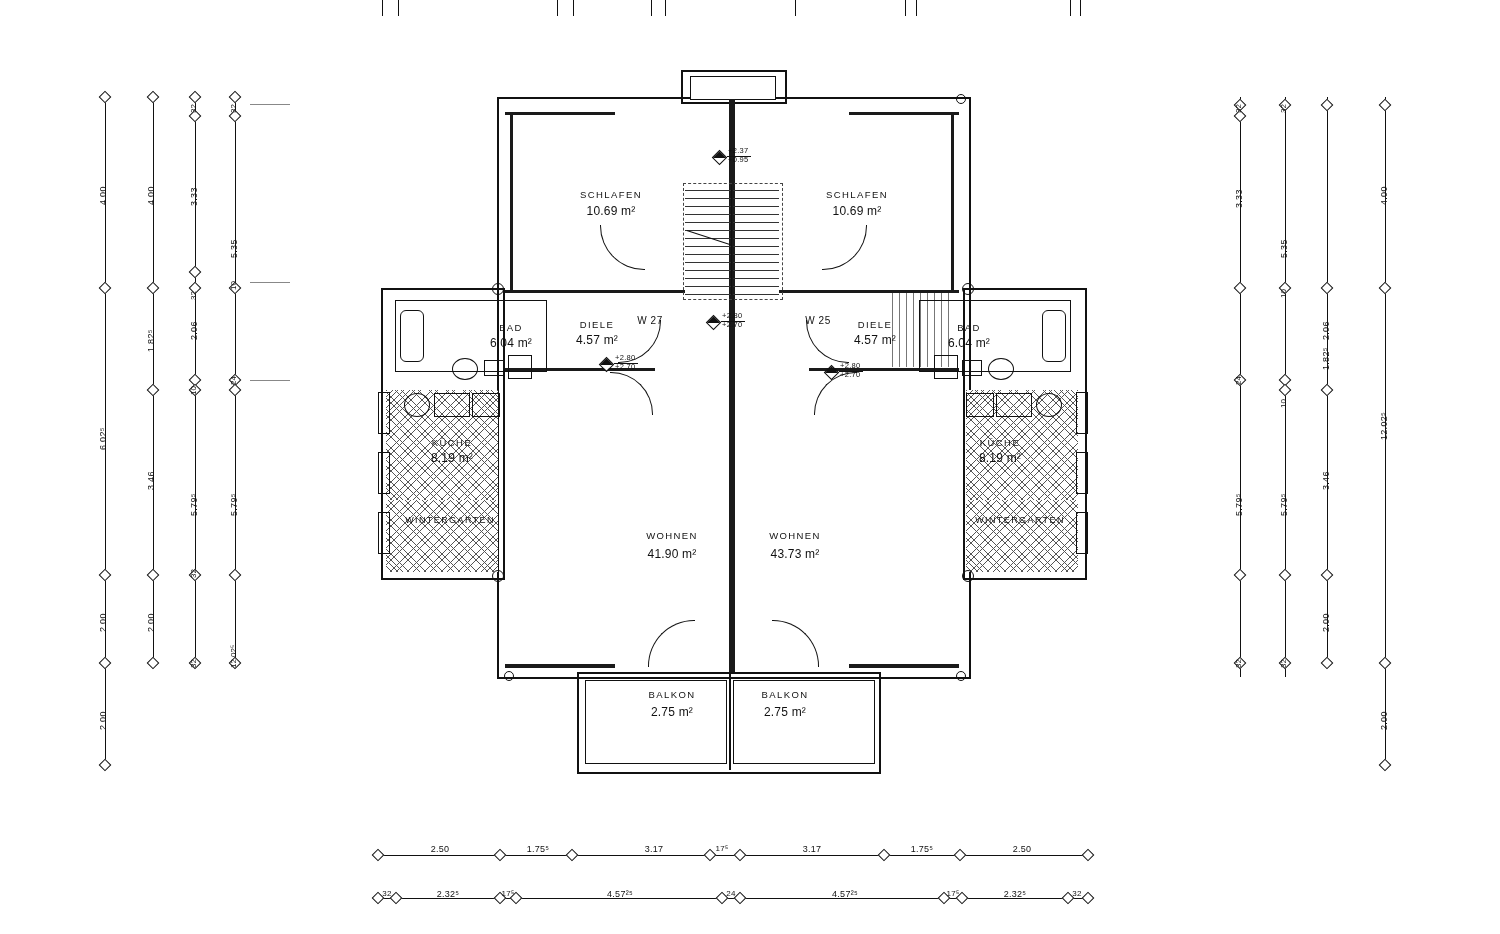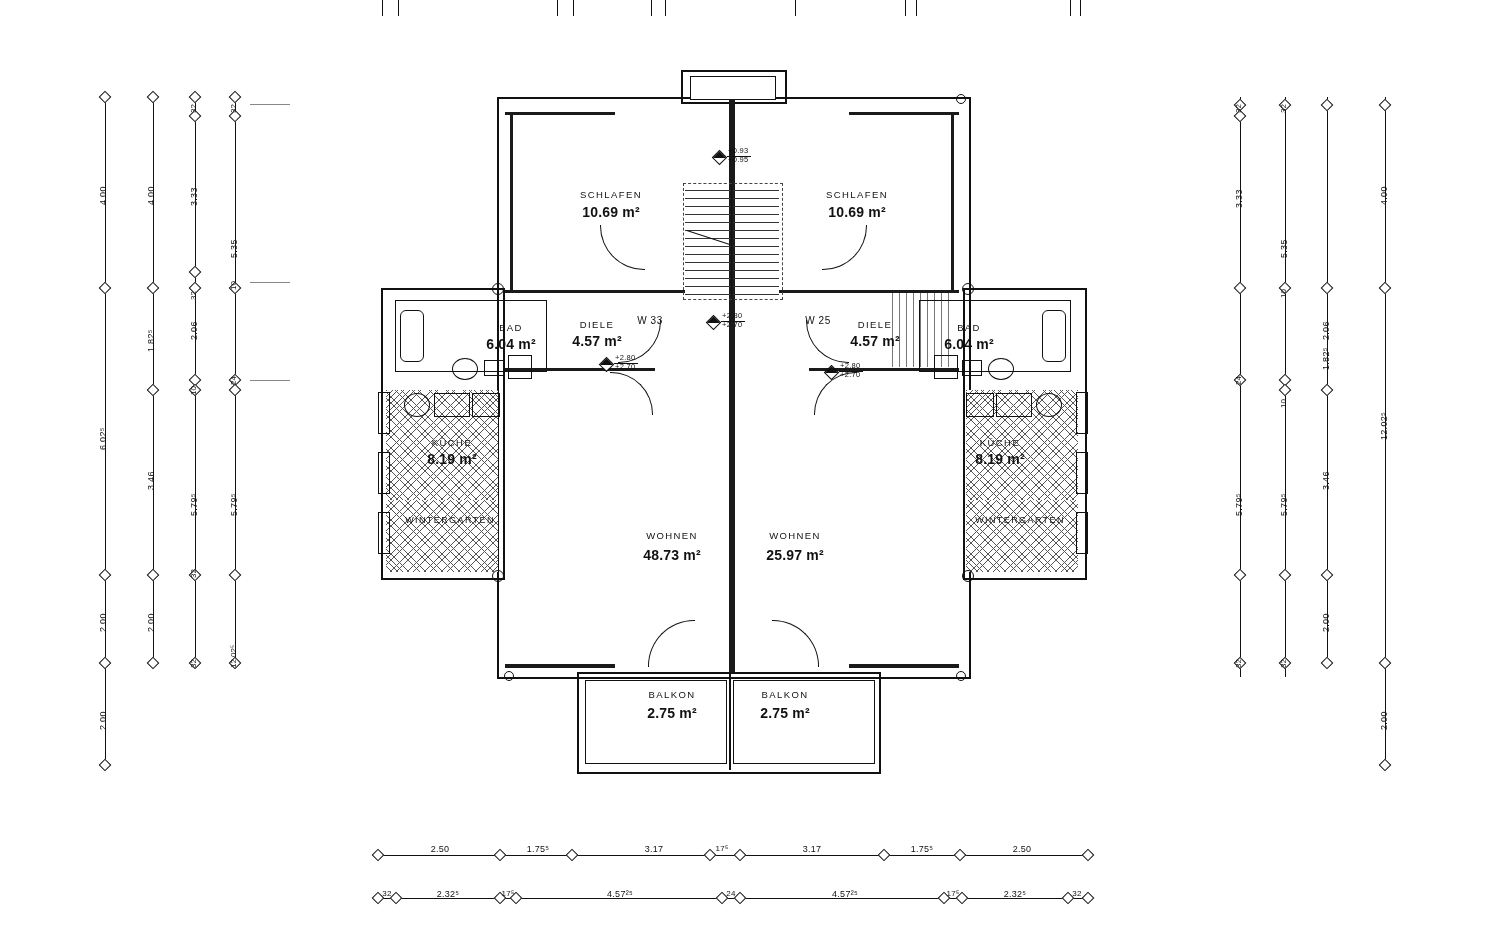--- a/index.html
+++ b/index.html
@@ -5,21 +5,21 @@
   html,body{margin:0;padding:0;background:#fff;}
   body{width:1500px;height:934px;overflow:hidden;font-family:"Liberation Sans",sans-serif;color:#111;}
   #stage{position:relative;width:1500px;height:934px;}
 
   .abs{position:absolute;}
   .txt{font-size:9px;line-height:1.05;white-space:nowrap;letter-spacing:.3px;}
   .txt.c{text-align:center;transform:translateX(-50%);}
 
   
   .room-name{font-size:9.5px;letter-spacing:1.4px;}
-  .room-area{font-size:14px;letter-spacing:.2px;font-weight:bold;}
+  .room-area{font-size:12px;letter-spacing:.2px;}
 
   
   .l{position:absolute;background:#111;}
   .lh{height:1px;}
   .lv{width:1px;}
   .wall{position:absolute;background:#1a1a1a;}
   .hatch{position:absolute;
      background-image:repeating-linear-gradient(45deg,#555 0 0.5px,transparent 0.5px 4px),
                       repeating-linear-gradient(-45deg,#555 0 0.5px,transparent 0.5px 4px);
      background-color:#fff;}
@@ -159,40 +159,40 @@
   <div class="abs room-name txt c" style="left:875px;top:320px;">DIELE</div>
   <div class="abs room-area txt c" style="left:875px;top:334px;">4.57 m²</div>
 
   <div class="abs room-name txt c" style="left:452px;top:438px;">KÜCHE</div>
   <div class="abs room-area txt c" style="left:452px;top:452px;">8.19 m²</div>
 
   <div class="abs room-name txt c" style="left:1000px;top:438px;">KÜCHE</div>
   <div class="abs room-area txt c" style="left:1000px;top:452px;">8.19 m²</div>
 
   <div class="abs room-name txt c" style="left:672px;top:531px;">WOHNEN</div>
-  <div class="abs room-area txt c" style="left:672px;top:548px;">48.73 m²</div>
+  <div class="abs room-area txt c" style="left:672px;top:548px;">41.90 m²</div>
 
   <div class="abs room-name txt c" style="left:795px;top:531px;">WOHNEN</div>
-  <div class="abs room-area txt c" style="left:795px;top:548px;">25.97 m²</div>
+  <div class="abs room-area txt c" style="left:795px;top:548px;">43.73 m²</div>
 
   <div class="abs room-name txt c" style="left:450px;top:516px;font-size:9px;">WINTERGARTEN</div>
   <div class="abs room-name txt c" style="left:1020px;top:516px;font-size:9px;">WINTERGARTEN</div>
 
   <div class="abs room-name txt c" style="left:672px;top:690px;">BALKON</div>
   <div class="abs room-area txt c" style="left:672px;top:706px;">2.75 m²</div>
 
   <div class="abs room-name txt c" style="left:785px;top:690px;">BALKON</div>
   <div class="abs room-area txt c" style="left:785px;top:706px;">2.75 m²</div>
 
-  <div class="abs txt c" style="left:650px;top:316px;font-size:10px;letter-spacing:.6px;">W 33</div>
+  <div class="abs txt c" style="left:650px;top:316px;font-size:10px;letter-spacing:.6px;">W 27</div>
   <div class="abs txt c" style="left:818px;top:316px;font-size:10px;letter-spacing:.6px;">W 25</div>
 
   <div class="abs" style="left:714px;top:148px;">
     <div style="position:absolute;left:0;top:4px;width:9px;height:9px;background:linear-gradient(135deg,#111 50%,#fff 50%);border:1px solid #111;transform:rotate(45deg);"></div>
-    <div class="txt" style="position:absolute;left:14px;top:-1px;font-size:7.5px;">+0.93</div>
+    <div class="txt" style="position:absolute;left:14px;top:-1px;font-size:7.5px;">+2.37</div>
     <div class="txt" style="position:absolute;left:14px;top:8px;font-size:7.5px;">+0.95</div>
     <div class="l lh" style="left:13px;top:8px;width:24px;"></div>
   </div>
 
   <div class="abs" style="left:708px;top:313px;">
     <div style="position:absolute;left:0;top:4px;width:9px;height:9px;background:linear-gradient(135deg,#111 50%,#fff 50%);border:1px solid #111;transform:rotate(45deg);"></div>
     <div class="txt" style="position:absolute;left:14px;top:-1px;font-size:7.5px;">+2.80</div>
     <div class="txt" style="position:absolute;left:14px;top:8px;font-size:7.5px;">+2.70</div>
     <div class="l lh" style="left:13px;top:8px;width:24px;"></div>
   </div>

